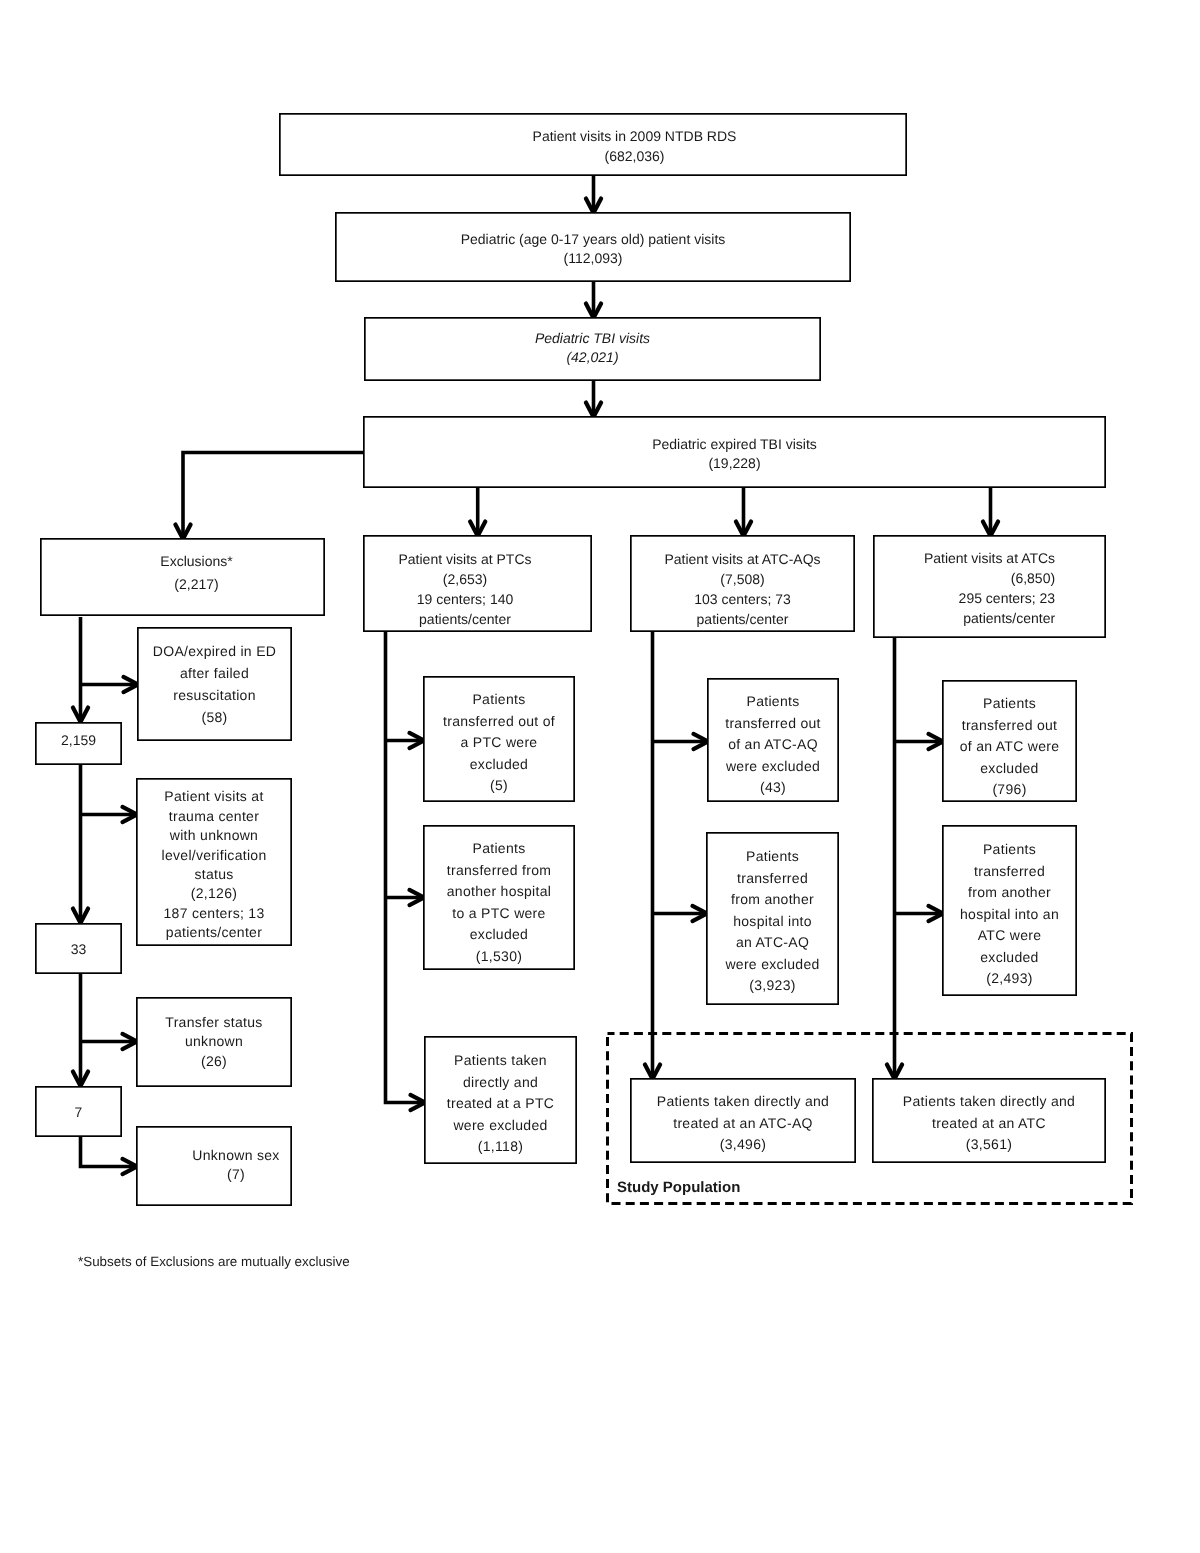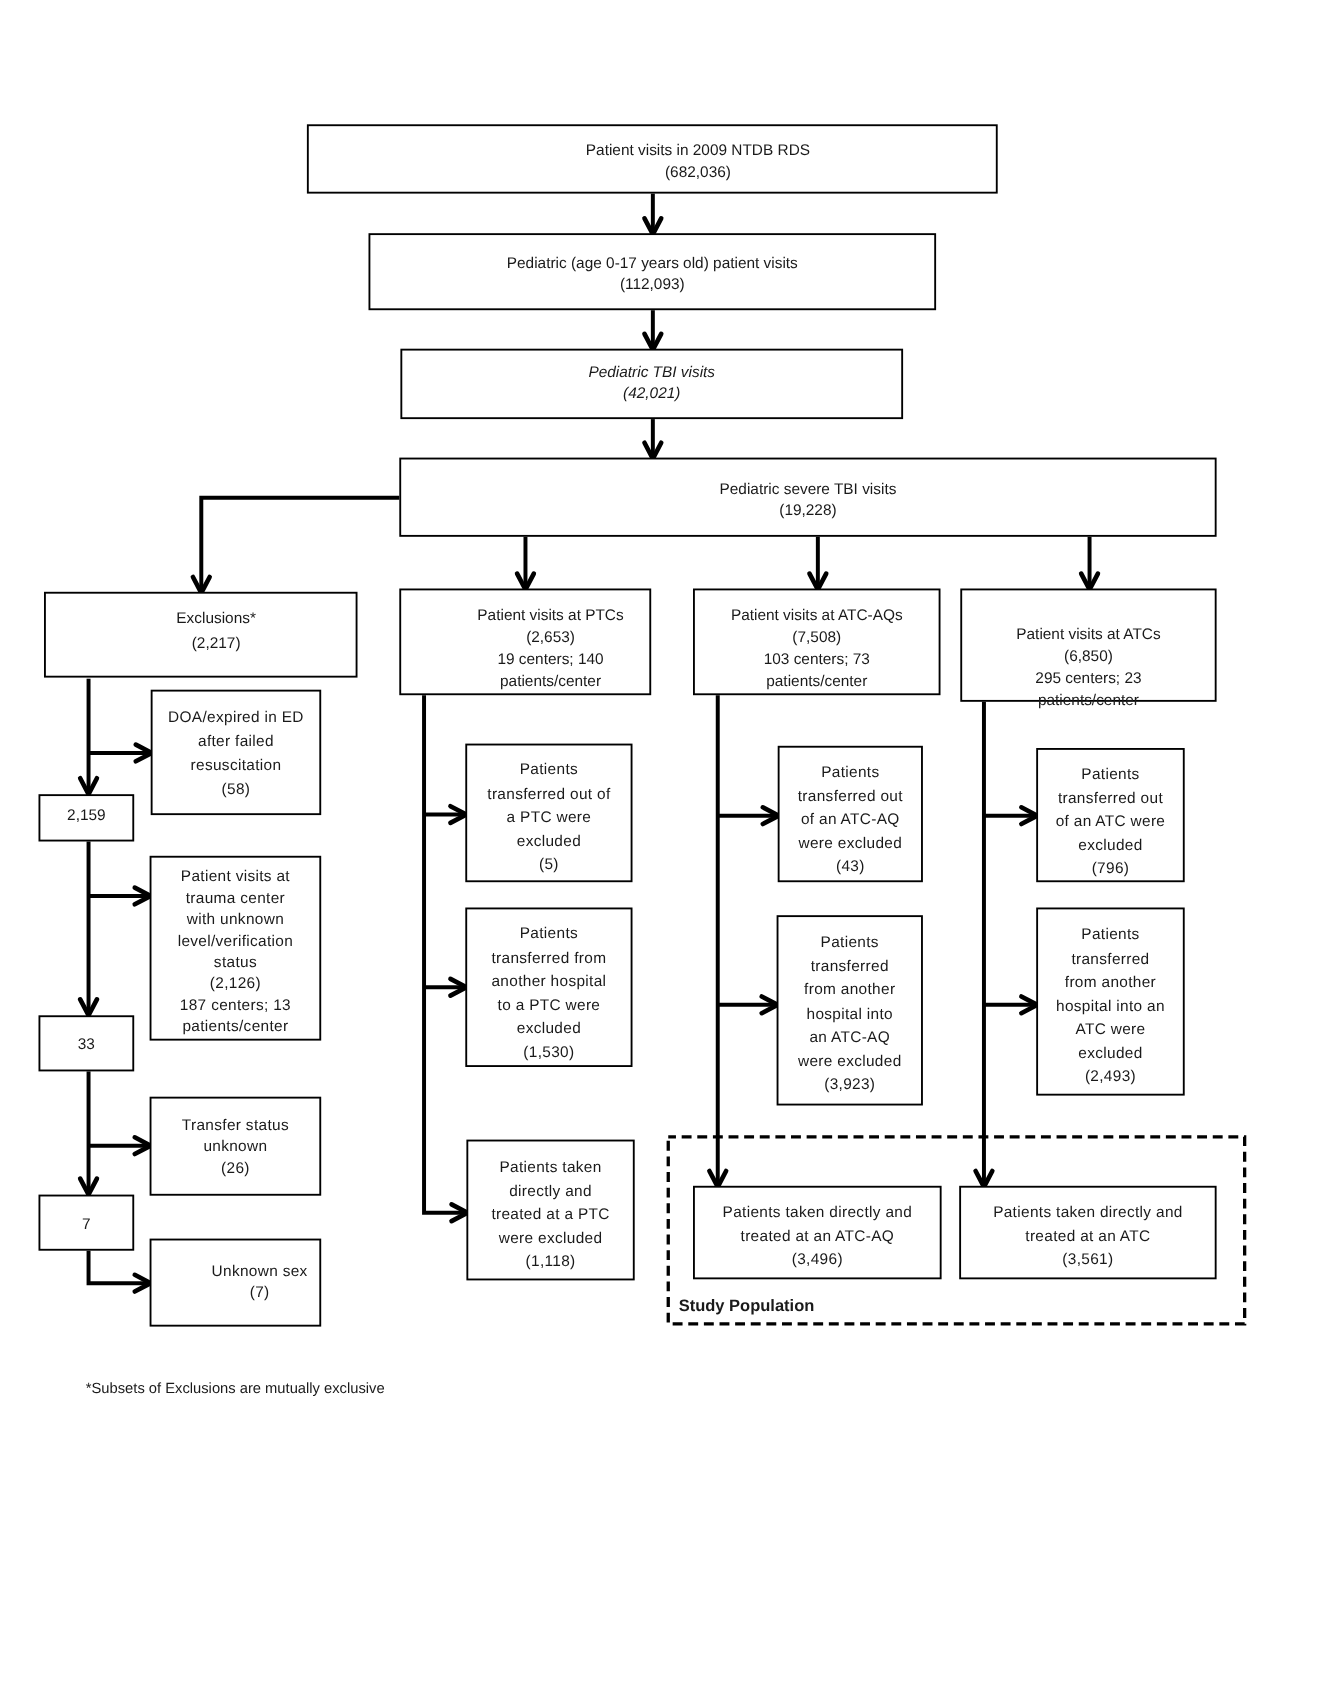--- a/index.html
+++ b/index.html
@@ -168,48 +168,48 @@
       </div>
     </div>
   <div class="box" style="left:364px;top:317px;width:457px;height:64px;">
       <div class="txt" style="line-height:19.5px;top:-1px;font-style:italic;">
         <div class="ln">Pediatric TBI visits</div>
         <div class="ln">(42,021)</div>
       </div>
     </div>
   <div class="box" style="left:363px;top:416px;width:743px;height:72px;">
       <div class="txt" style="line-height:19.5px;top:2px;">
-        <div class="ln">Pediatric severe TBI visits</div>
+        <div class="ln">Pediatric expired TBI visits</div>
         <div class="ln">(19,228)</div>
       </div>
     </div>
   <div class="box" style="left:40px;top:538px;width:285px;height:78px;">
       <div class="txt" style="line-height:23px;top:-4px;margin-left:28px;">
         <div class="ln">Exclusions*</div>
         <div class="ln">(2,217)</div>
       </div>
     </div>
-  <div class="box" style="left:363px;top:535px;width:204px;height:97px;justify-content:flex-end;">
+  <div class="box" style="left:363px;top:535px;width:204px;height:97px;">
       <div class="txt" style="line-height:20px;top:5px;">
         <div class="ln">Patient visits at PTCs</div>
         <div class="ln">(2,653)</div>
         <div class="ln">19 centers; 140</div>
         <div class="ln">patients/center</div>
       </div>
     </div>
   <div class="box" style="left:630px;top:535px;width:225px;height:97px;">
       <div class="txt" style="line-height:20px;top:5px;">
         <div class="ln">Patient visits at ATC-AQs</div>
         <div class="ln">(7,508)</div>
         <div class="ln">103 centers; 73</div>
         <div class="ln">patients/center</div>
       </div>
     </div>
   <div class="box" style="left:873px;top:535px;width:233px;height:103px;">
-      <div class="txt" style="line-height:20px;top:19px;">
+      <div class="txt" style="line-height:20px;top:1px;text-align:right;">
         <div class="ln">Patient visits at ATCs</div>
         <div class="ln">(6,850)</div>
         <div class="ln">295 centers; 23</div>
         <div class="ln">patients/center</div>
       </div>
     </div>
   <div class="box" style="left:137px;top:627px;width:155px;height:114px;">
       <div class="txt" style="line-height:22px;top:0px;letter-spacing:0.3px;">
         <div class="ln">DOA/expired in ED</div>
         <div class="ln">after failed</div>

